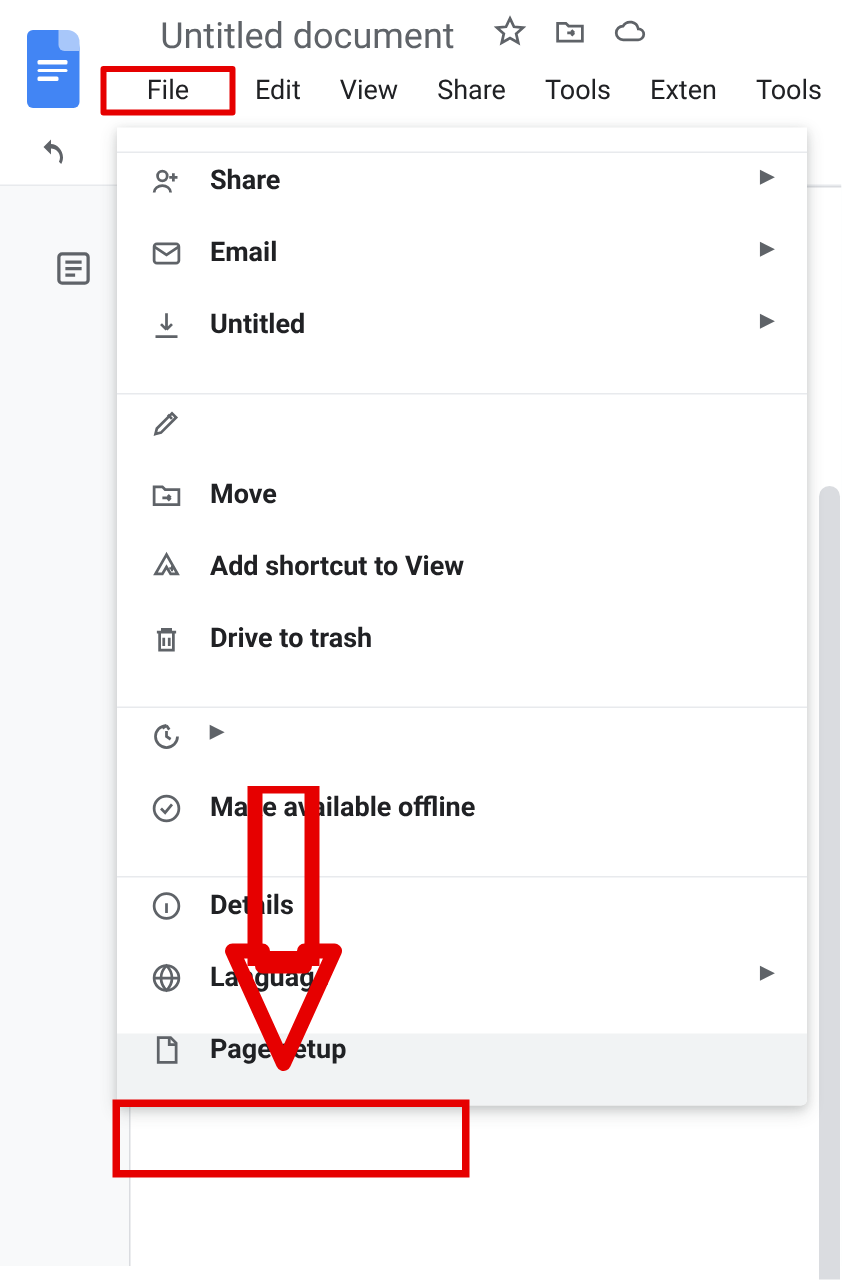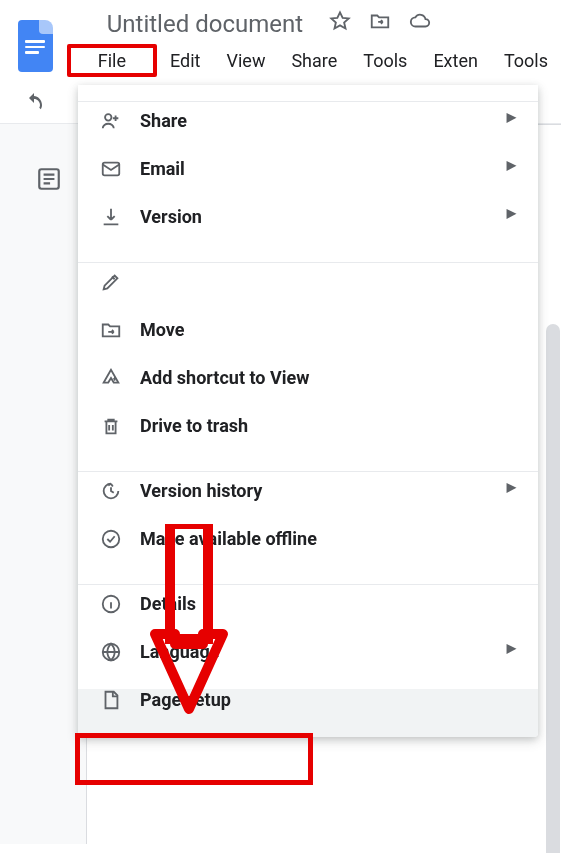--- a/index.html
+++ b/index.html
@@ -109,21 +109,21 @@
         <rect x="3" y="5" width="18" height="14" rx="2" fill="none" stroke="currentColor" stroke-width="2"></rect>
         <path d="M3 7l9 6 9-6" fill="none" stroke="currentColor" stroke-width="2"></path>
       </svg>
     <span class="label">Email</span>
     <span class="arrow">▶</span>
   </div>
   <div class="menu-row">
     <svg class="icon" viewBox="0 0 24 24">
         <path d="M12 3v12m0 0l-4-4m4 4l4-4M4 20h16" fill="none" stroke="currentColor" stroke-width="2"></path>
       </svg>
-    <span class="label">Version</span>
+    <span class="label">Untitled</span>
     <span class="arrow">▶</span>
   </div>
   <div class="divider"></div>
   <div class="menu-row">
     <svg class="icon" viewBox="0 0 24 24">
         <path d="M4 20l4-1 11-11-3-3L5 16l-1 4z" fill="none" stroke="currentColor" stroke-width="2"></path>
         <path d="M13 6l3 3" stroke="currentColor" stroke-width="2"></path>
       </svg>
   </div>
   <div class="menu-row">
@@ -145,21 +145,20 @@
         <path d="M5 7h14M9 7V5h6v2m-8 0v13h10V7M10 11v6m4-6v6" fill="none" stroke="currentColor" stroke-width="2"></path>
       </svg>
     <span class="label">Drive to trash</span>
   </div>
   <div class="divider"></div>
   <div class="menu-row">
     <svg class="icon" viewBox="0 0 24 24">
         <path d="M12 4a8 8 0 108 8" fill="none" stroke="currentColor" stroke-width="2"></path>
         <path d="M12 4L9 6m3-2l2 3M12 8v4l3 2" fill="none" stroke="currentColor" stroke-width="2"></path>
       </svg>
-    <span class="label">Version history</span>
     <span class="arrow">▶</span>
   </div>
   <div class="menu-row">
     <svg class="icon" viewBox="0 0 24 24">
         <circle cx="12" cy="12" r="9" fill="none" stroke="currentColor" stroke-width="2"></circle>
         <path d="M8 12l3 3 5-6" fill="none" stroke="currentColor" stroke-width="2"></path>
       </svg>
     <span class="label">Make available offline</span>
   </div>
   <div class="divider"></div>

